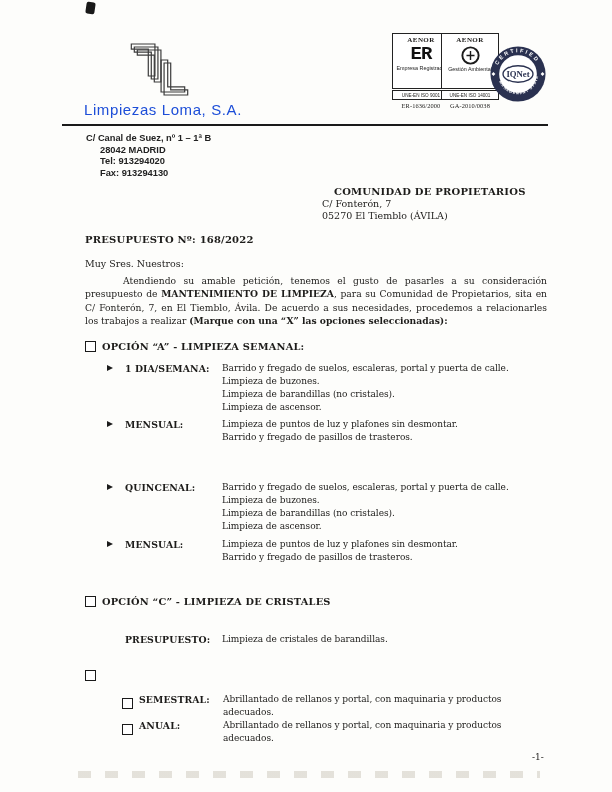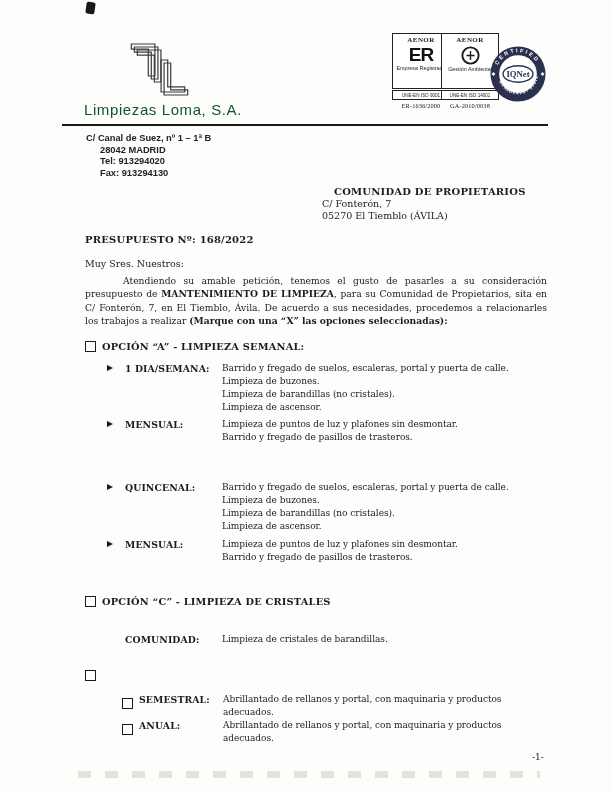--- a/index.html
+++ b/index.html
@@ -3,30 +3,30 @@
 <meta charset="utf-8">
 <style>
   html,body{margin:0;padding:0;background:#e8e8e8;}
   .page{position:relative;width:612px;height:792px;margin:0 auto;background:#fdfdfb;
         font-family:"DejaVu Serif",serif;color:#1d1c1a;overflow:hidden;}
   .artifact{position:absolute;left:86px;top:2px;width:9px;height:12px;background:#191919;
         border-radius:2px;transform:rotate(8deg);}
   
   .logo{position:absolute;left:124px;top:32px;width:76px;height:74px;}
   .company{position:absolute;left:84px;top:101px;font-family:"Liberation Sans",sans-serif;
-        font-size:15px;letter-spacing:.6px;color:#14532d;}
+        font-size:15px;letter-spacing:.6px;color:#1d4ed8;}
   .rule{position:absolute;left:62px;top:124px;width:486px;height:2px;background:#1a1a1a;}
   .addr{position:absolute;left:86px;top:133px;font-family:"Liberation Sans",sans-serif;
         font-weight:bold;font-size:9.3px;line-height:11.5px;color:#222;}
   .addr .indent{margin-left:14px;}
   
   .badge{position:absolute;top:33px;width:58px;text-align:center;}
   .badge-box{border:1.3px solid #222;background:#fff;padding:2px 1px 3px;height:56px;box-sizing:border-box;}
   .badge-org{font-size:7px;font-weight:bold;letter-spacing:.4px;font-family:"Liberation Serif",serif;}
-  .badge-logo-er{font-family:Liberation Sans, sans-serif;font-weight:800;font-size:19px;
+  .badge-logo-er{font-family:Liberation Mono, monospace;font-weight:800;font-size:19px;
         letter-spacing:-1px;line-height:21px;color:#111;}
   .badge-logo-ga{height:22px;display:flex;justify-content:center;align-items:center;}
   .badge-sub{font-family:"Liberation Sans",sans-serif;font-size:5.4px;line-height:6px;color:#222;}
   .badge-std{border:1px solid #222;background:#fff;font-size:4.6px;font-family:"Liberation Sans",sans-serif;
         padding:1.5px 0;margin-top:1px;}
   .badge-code{font-size:6.4px;margin-top:2px;font-family:"Liberation Serif",serif;letter-spacing:.1px;}
   .iqnet{position:absolute;left:489px;top:45px;width:58px;height:58px;}
   
   .recipient{position:absolute;left:322px;top:186px;font-size:9.5px;line-height:12px;}
   .recipient .name{font-weight:bold;font-size:10px;letter-spacing:.2px;margin-left:12px;}
@@ -201,21 +201,21 @@
           </div>
         </div>
       </div>
       <div class="section sec-C">
         <div class="sec-header">
           <span class="cb"></span>
           <span class="sec-title">OPCIÓN “C” - LIMPIEZA DE CRISTALES</span>
         </div>
         <div class="item item1">
           <span class="spacer"></span>
-          <span class="item-label">COMUNIDAD:</span>
+          <span class="item-label">PRESUPUESTO:</span>
           <div class="desc">
             <div>Limpieza de cristales de barandillas.</div>
           </div>
         </div>
       </div>
       <div class="section sec-D">
         <div class="sec-header">
           <span class="cb"></span>
         </div>
         <div class="item item1">

